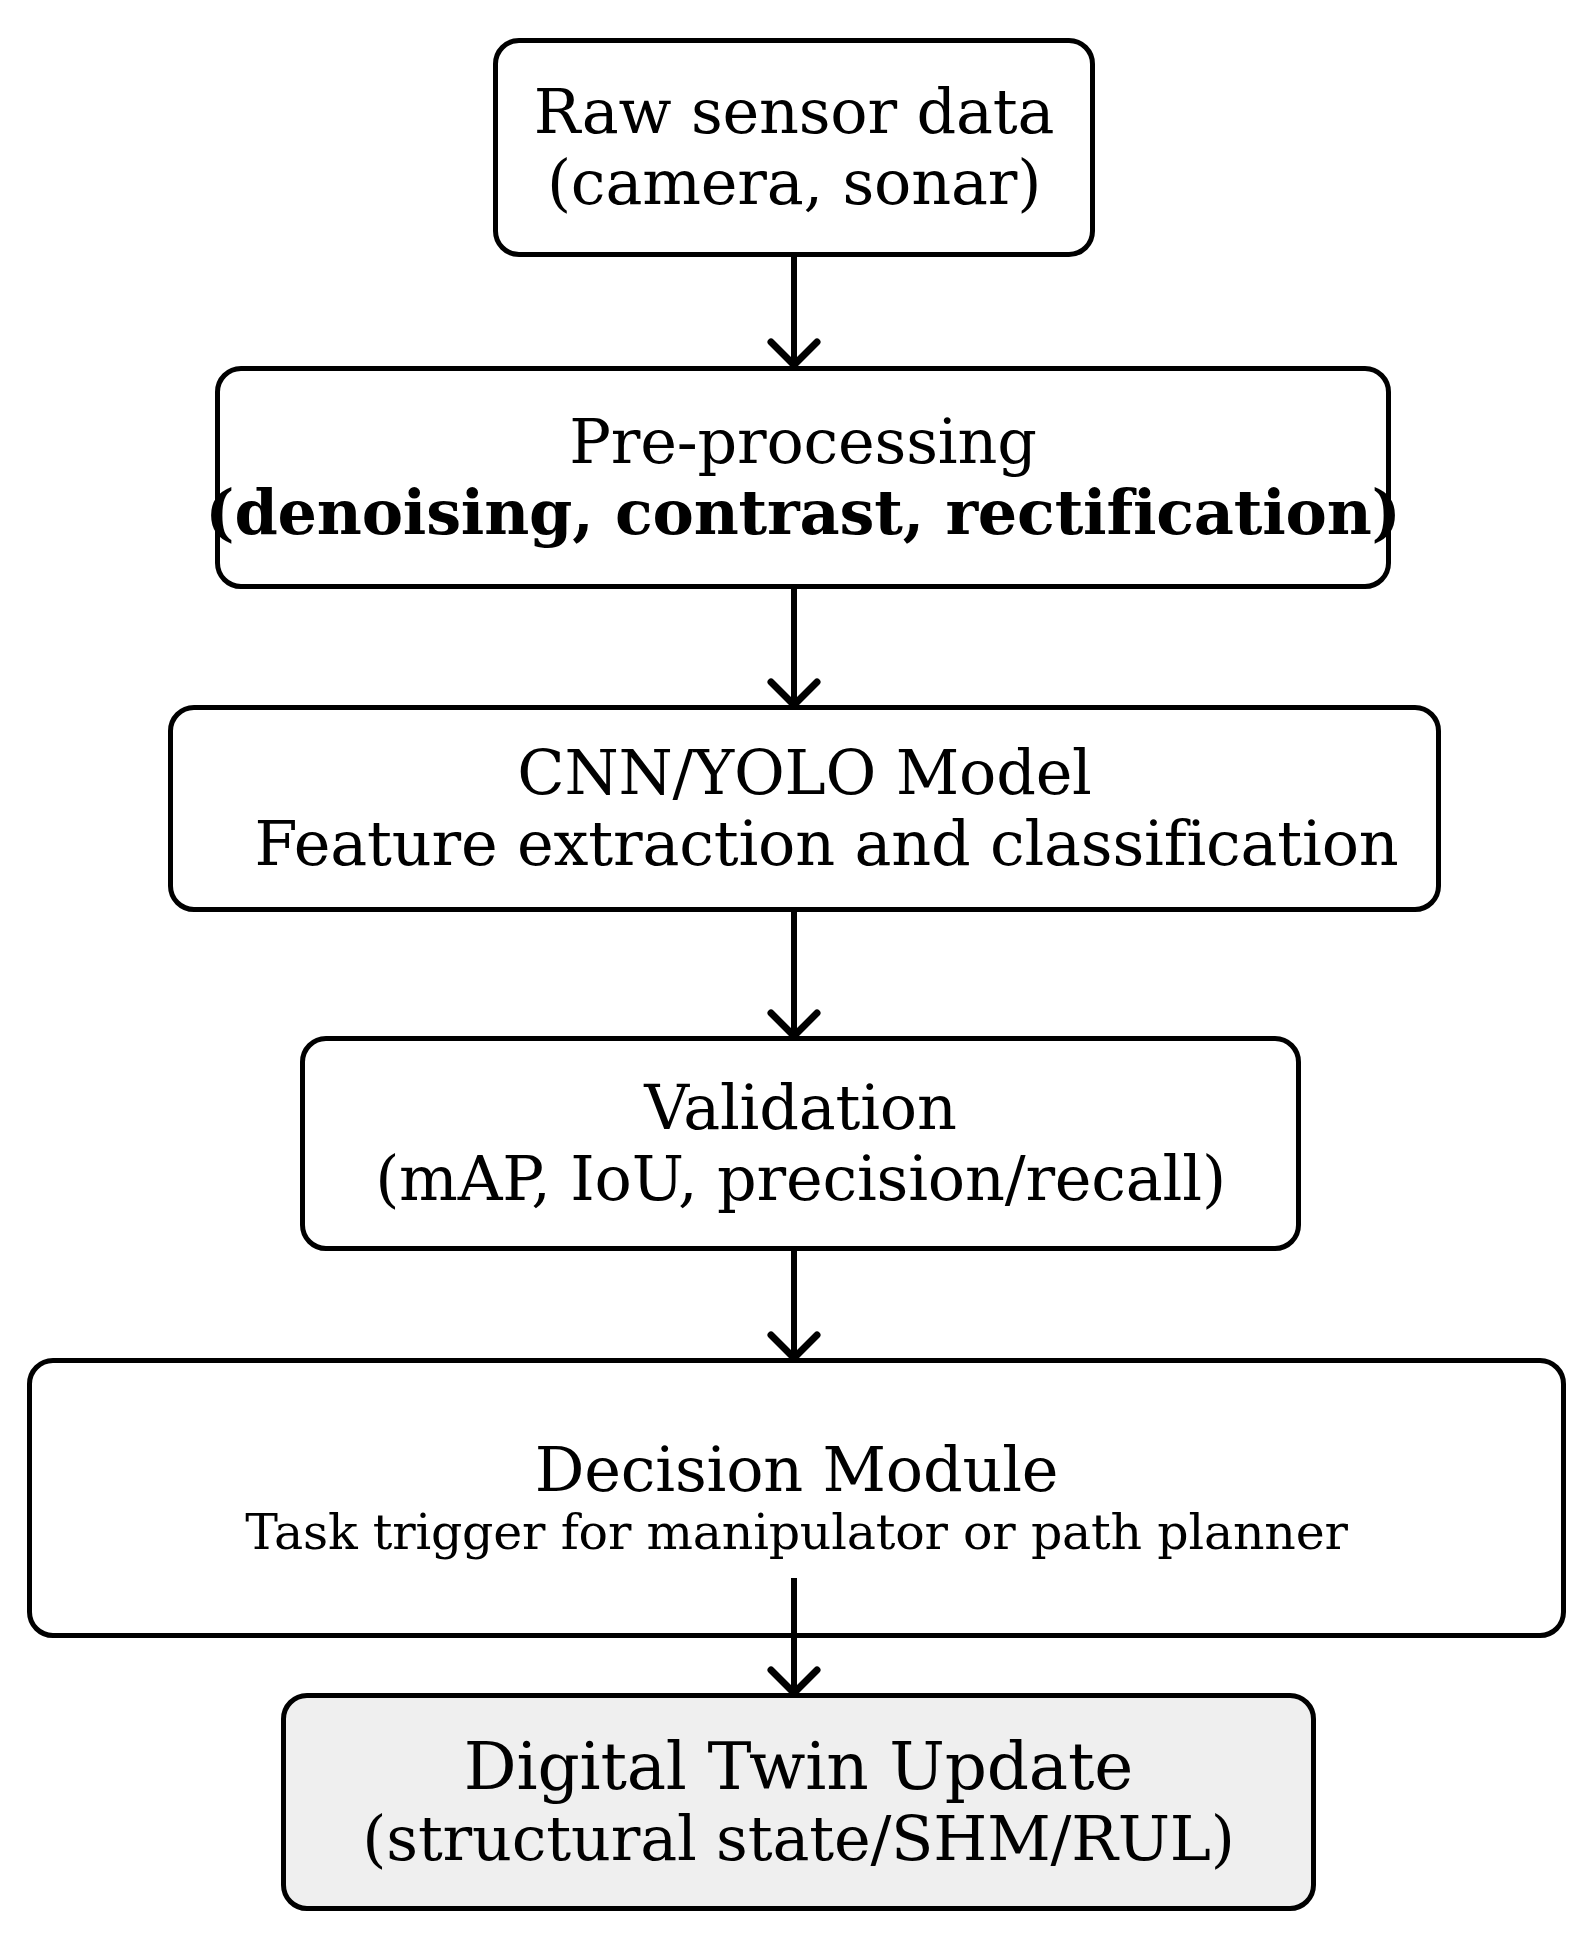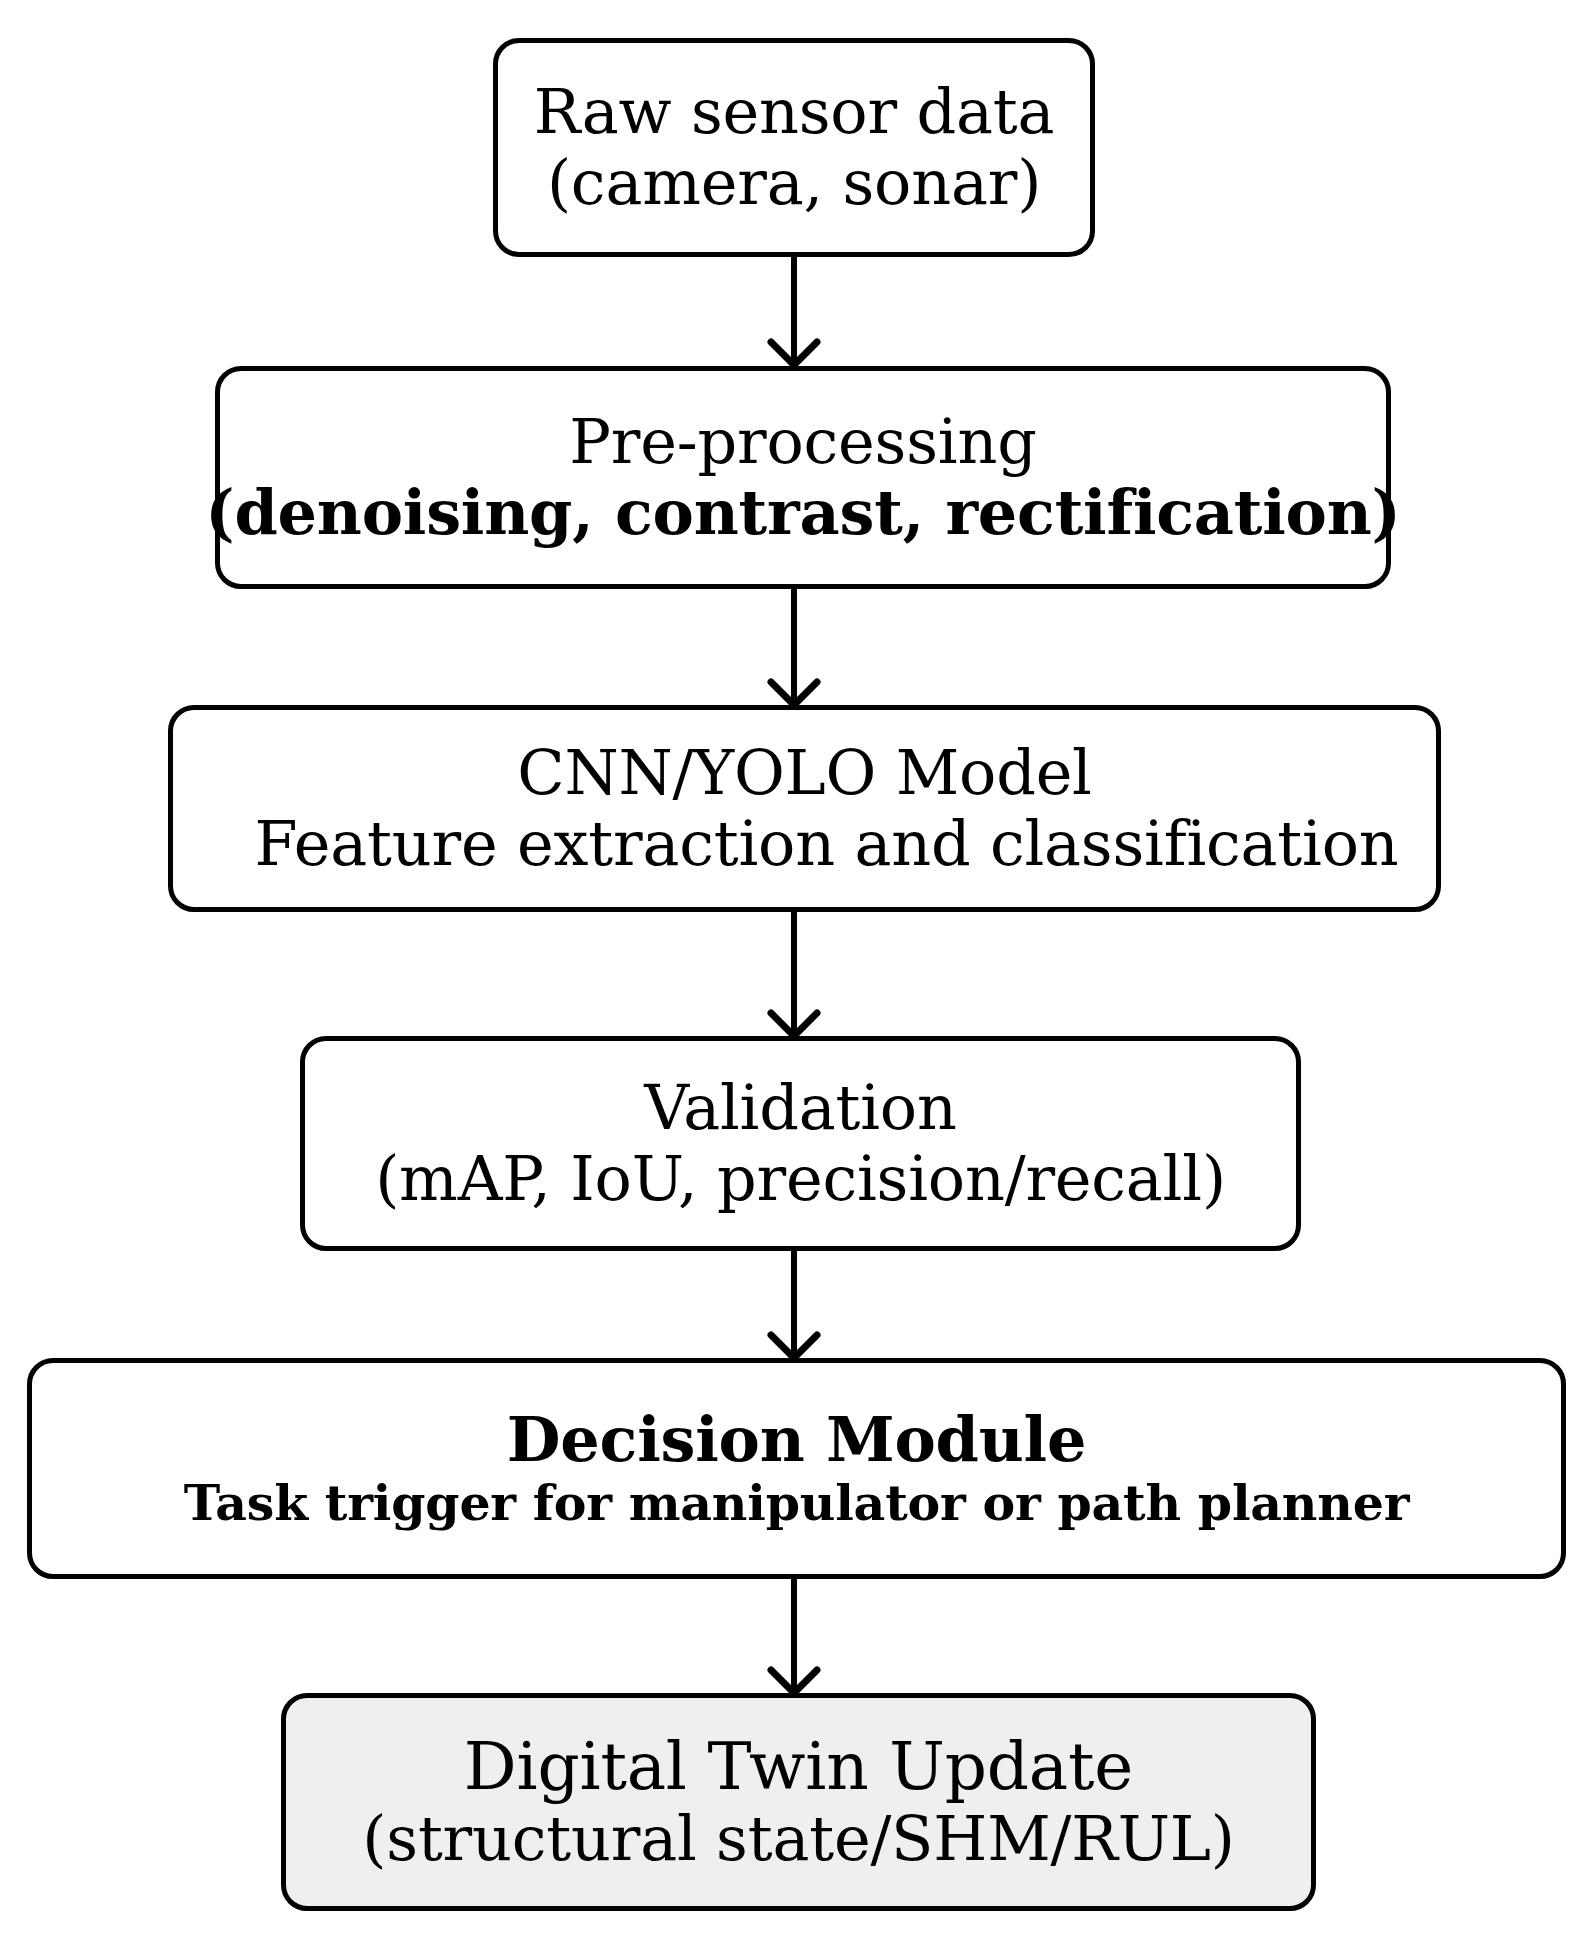--- a/index.html
+++ b/index.html
@@ -38,21 +38,21 @@
   }
   .node.shaded {
     background: #efefef;
   }
 
   
   #node-raw-sensor-data { left: 493px; top: 38px;  width: 602px;  height: 219px; font-size: 62px; }
   #node-pre-processing  { left: 215px; top: 366px; width: 1176px; height: 223px; font-size: 62px; }
   #node-cnn-yolo-model  { left: 168px; top: 705px; width: 1273px; height: 207px; font-size: 62px; }
   #node-validation      { left: 300px; top: 1036px;width: 1001px; height: 215px; font-size: 62px; }
-  #node-decision-module { left: 27px;  top: 1358px;width: 1539px; height: 221px; font-size: 62px; font-weight: bold; }
+  #node-decision-module { left: 27px;  top: 1358px;width: 1539px; height: 280px; font-size: 62px; }
   #node-digital-twin    { left: 281px; top: 1693px;width: 1035px; height: 218px; font-size: 62px; }
 
   
   .connector {
     position: absolute;
     left: 791px;
     width: 6px;
     background: #000000;
   }
   .arrowhead {

